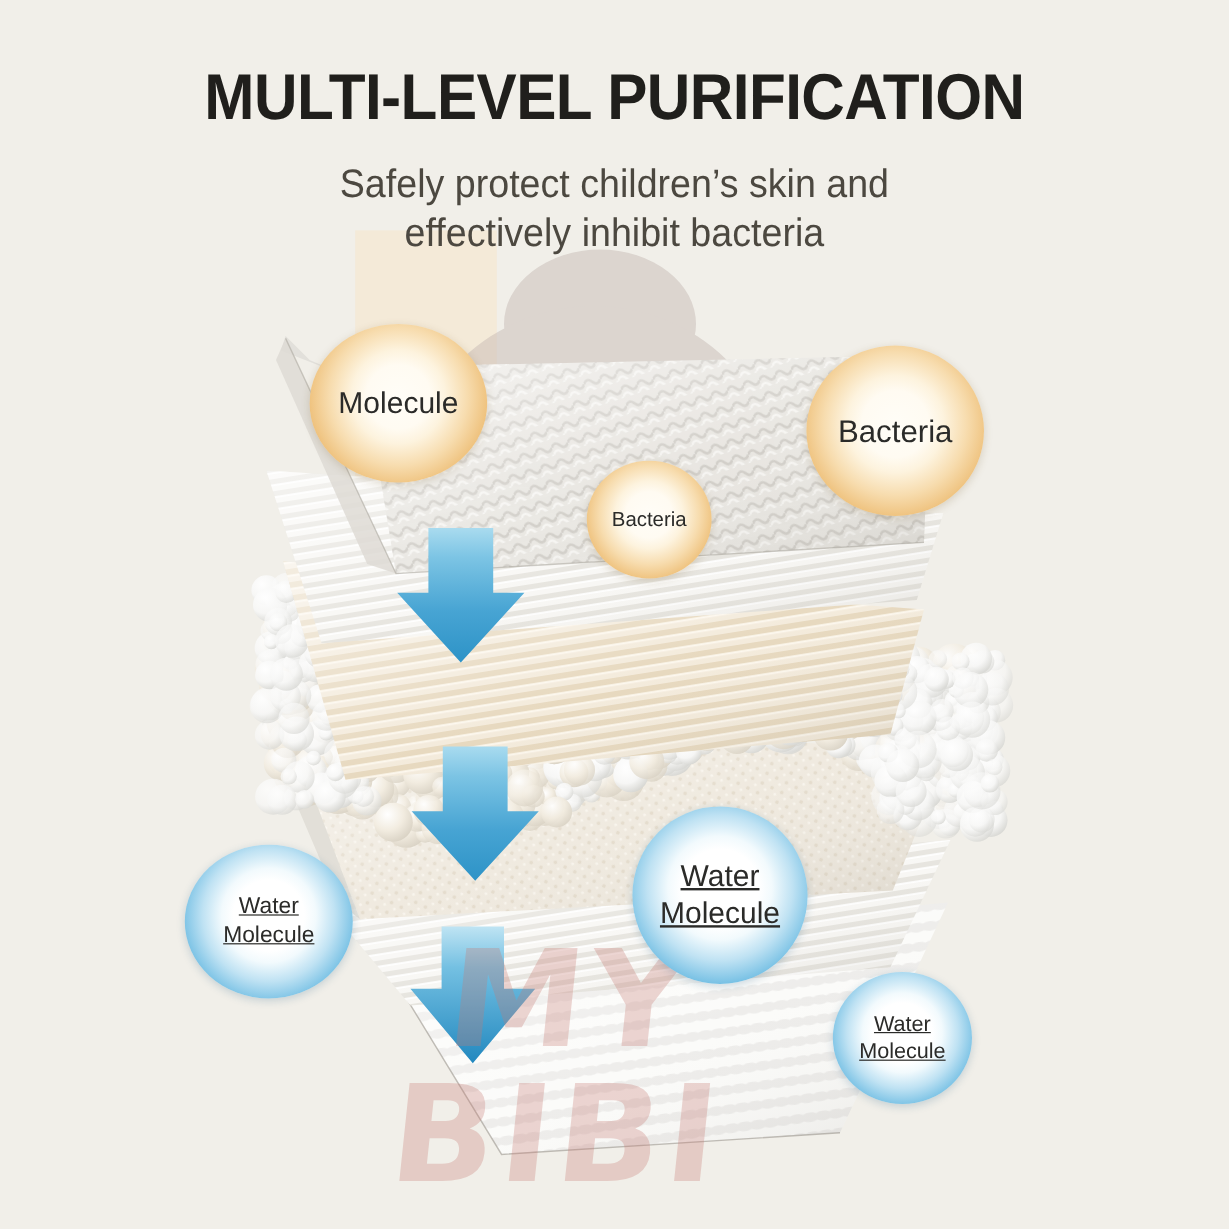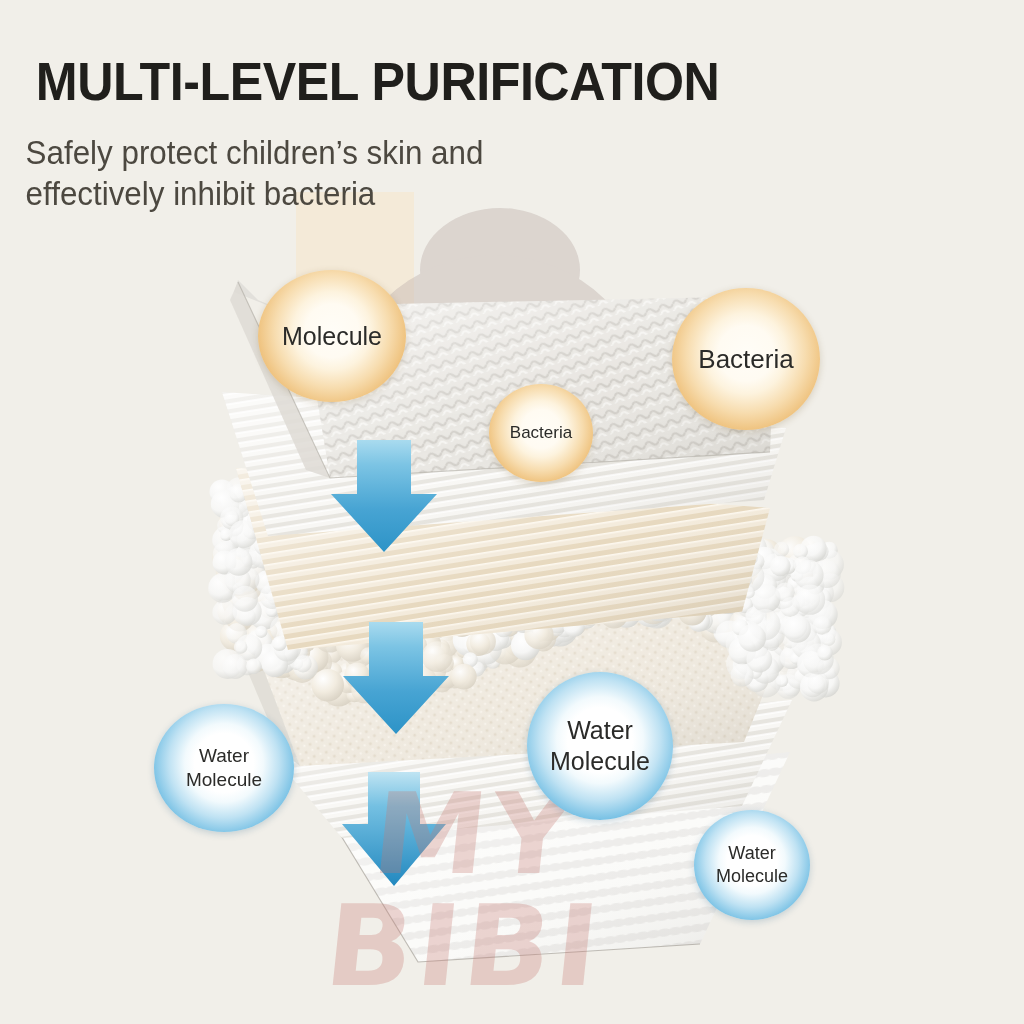--- a/index.html
+++ b/index.html
@@ -5,21 +5,21 @@
   html,body{margin:0;padding:0;}
   body{
     width:1024px;height:1024px;overflow:hidden;
     background:#f1efe9;
     font-family:"Liberation Sans","DejaVu Sans",sans-serif;
     position:relative;
   }
   #stage{position:absolute;inset:0;width:1024px;height:1024px;overflow:hidden;}
 
   
-  #header{position:absolute;left:0;top:0;width:1024px;text-align:left;z-index:60;}
+  #header{position:absolute;left:0;top:0;width:1024px;text-align:center;z-index:60;}
   #title{
     margin:0;padding-top:52px;
     font-size:54px;line-height:58px;
     font-weight:700;letter-spacing:-0.5px;
     color:#201f1c;
     font-family:"Liberation Sans Narrow","Liberation Sans",sans-serif;
     transform:scaleX(0.93);
   }
   #subtitle{
     margin:0;padding-top:22px;
@@ -62,20 +62,21 @@
         #fffdf7 0%, #fffbf2 26%, #fdf3de 38%,
         #f7dcae 56%, #eec07a 74%, #e2a95f 90%, #d89b4e 100%);
     box-shadow:0 2px 7px rgba(120,90,40,.22);
   }
   .bubble.blue{
     background:
       radial-gradient(circle at 50% 46%,
         #ffffff 0%, #ffffff 30%, #f2fafd 40%,
         #bfe2f3 56%, #76c0e4 74%, #46a5d8 92%, #3c9ed3 100%);
     box-shadow:0 2px 7px rgba(30,90,130,.22);
+    text-decoration:underline;
   }
 
   
   #bub-granula{left:258px;top:270px;width:148px;height:132px;font-size:25px;line-height:28px;}
   #bub-bacteria-big{left:672px;top:288px;width:148px;height:142px;font-size:26px;line-height:29px;}
   #bub-bacteria-small{left:489px;top:384px;width:104px;height:98px;font-size:17px;line-height:20px;}
   #bub-water-left{left:154px;top:704px;width:140px;height:128px;font-size:19px;line-height:24px;}
   #bub-water-center{left:527px;top:672px;width:146px;height:148px;font-size:25px;line-height:31px;}
   #bub-water-right{left:694px;top:810px;width:116px;height:110px;font-size:18px;line-height:23px;}
 </style>

